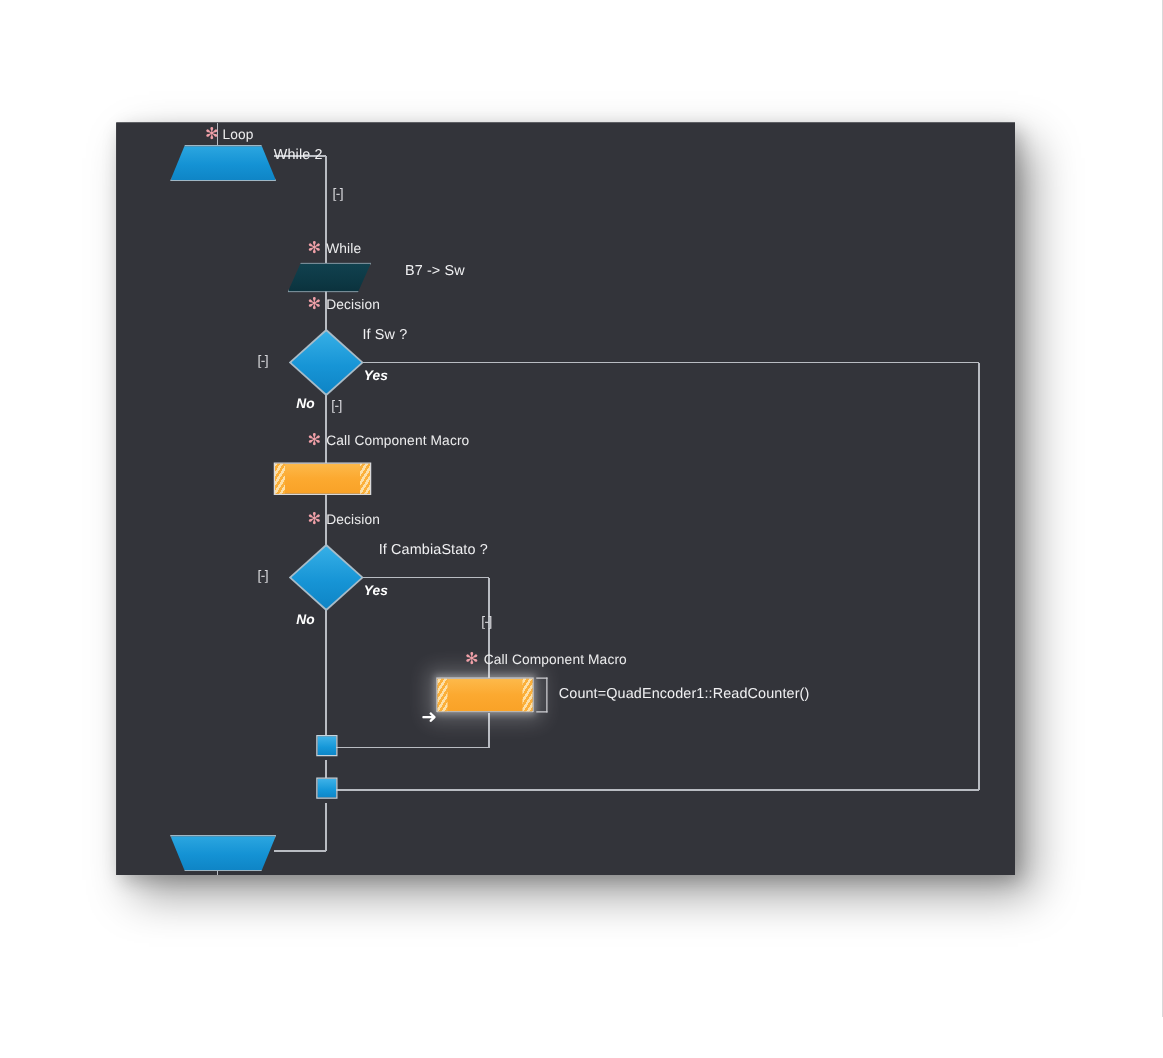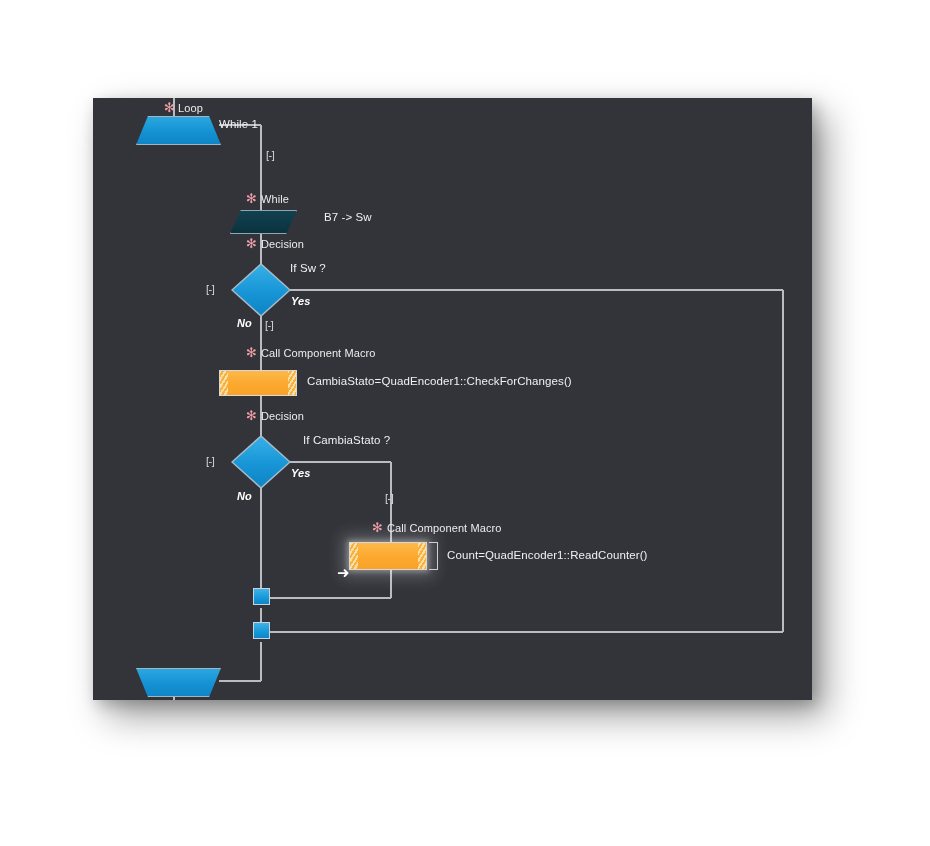--- a/index.html
+++ b/index.html
@@ -209,21 +209,21 @@
 
         <line x1="168" y1="583" x2="126" y2="583"></line>
 
         <line x1="81" y1="597" x2="81" y2="602"></line>
       </g>
     </svg>
 
     <div class="node loop-start" style="left:43px; top:18px; width:83px; height:27px;"></div>
     <span class="star" style="left:71px; top:3px;">✻</span>
     <span class="lbl lbl-type" style="left:85px; top:4px;">Loop</span>
-    <span class="lbl lbl-expr" style="left:126px; top:20px;">While 1</span>
+    <span class="lbl lbl-expr" style="left:126px; top:20px;">While 2</span>
     <span class="collapse" style="left:173px; top:52px;">[-]</span>
 
     <div class="node input-node" style="left:137px; top:112px; width:65px; height:22px;"></div>
     <span class="star" style="left:153px; top:94px;">✻</span>
     <span class="lbl lbl-type" style="left:168px; top:95px;">While</span>
     <span class="lbl lbl-expr" style="left:231px; top:113px;">B7 -&gt; Sw</span>
 
     <div class="decision-outline" style="left:138px; top:165px; width:60px; height:54px;"></div>
     <div class="node decision-node" style="left:140px; top:167px; width:56px; height:50px;"></div>
     <span class="star" style="left:153px; top:139px;">✻</span>
@@ -233,21 +233,20 @@
     <span class="lbl lbl-branch" style="left:144px; top:219px;">No</span>
     <span class="collapse" style="left:113px; top:186px;">[-]</span>
     <span class="collapse" style="left:172px; top:222px;">[-]</span>
 
     <div class="node macro-node" style="left:126px; top:272px; width:78px; height:26px;">
       <span class="macro-hatch left"></span>
       <span class="macro-hatch right"></span>
     </div>
     <span class="star" style="left:153px; top:248px;">✻</span>
     <span class="lbl lbl-type" style="left:168px; top:249px;">Call Component Macro</span>
-    <span class="lbl lbl-expr" style="left:214px; top:277px;">CambiaStato=QuadEncoder1::CheckForChanges()</span>
 
     <div class="decision-outline" style="left:138px; top:337px; width:60px; height:54px;"></div>
     <div class="node decision-node" style="left:140px; top:339px; width:56px; height:50px;"></div>
     <span class="star" style="left:153px; top:311px;">✻</span>
     <span class="lbl lbl-type" style="left:168px; top:312px;">Decision</span>
     <span class="lbl lbl-expr" style="left:210px; top:336px;">If  CambiaStato ?</span>
     <span class="lbl lbl-branch" style="left:198px; top:369px;">Yes</span>
     <span class="lbl lbl-branch" style="left:144px; top:392px;">No</span>
     <span class="collapse" style="left:113px; top:358px;">[-]</span>
     <span class="collapse" style="left:292px; top:395px;">[-]</span>

